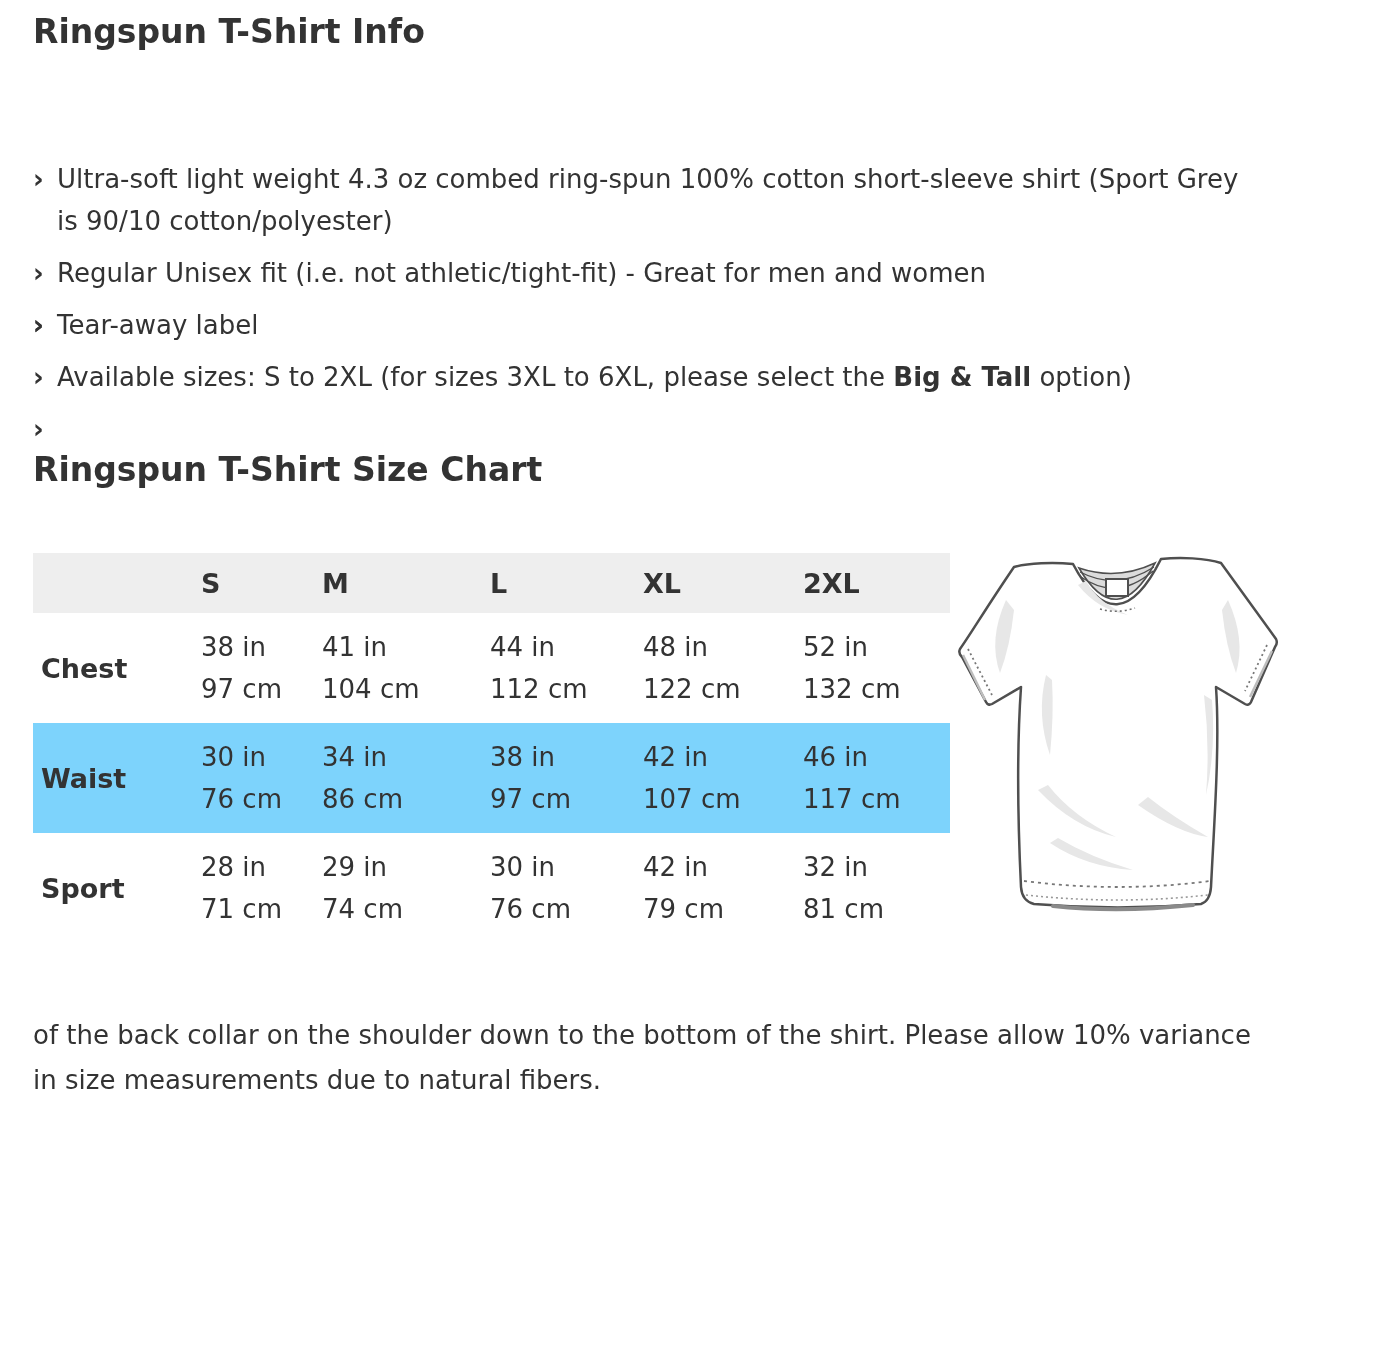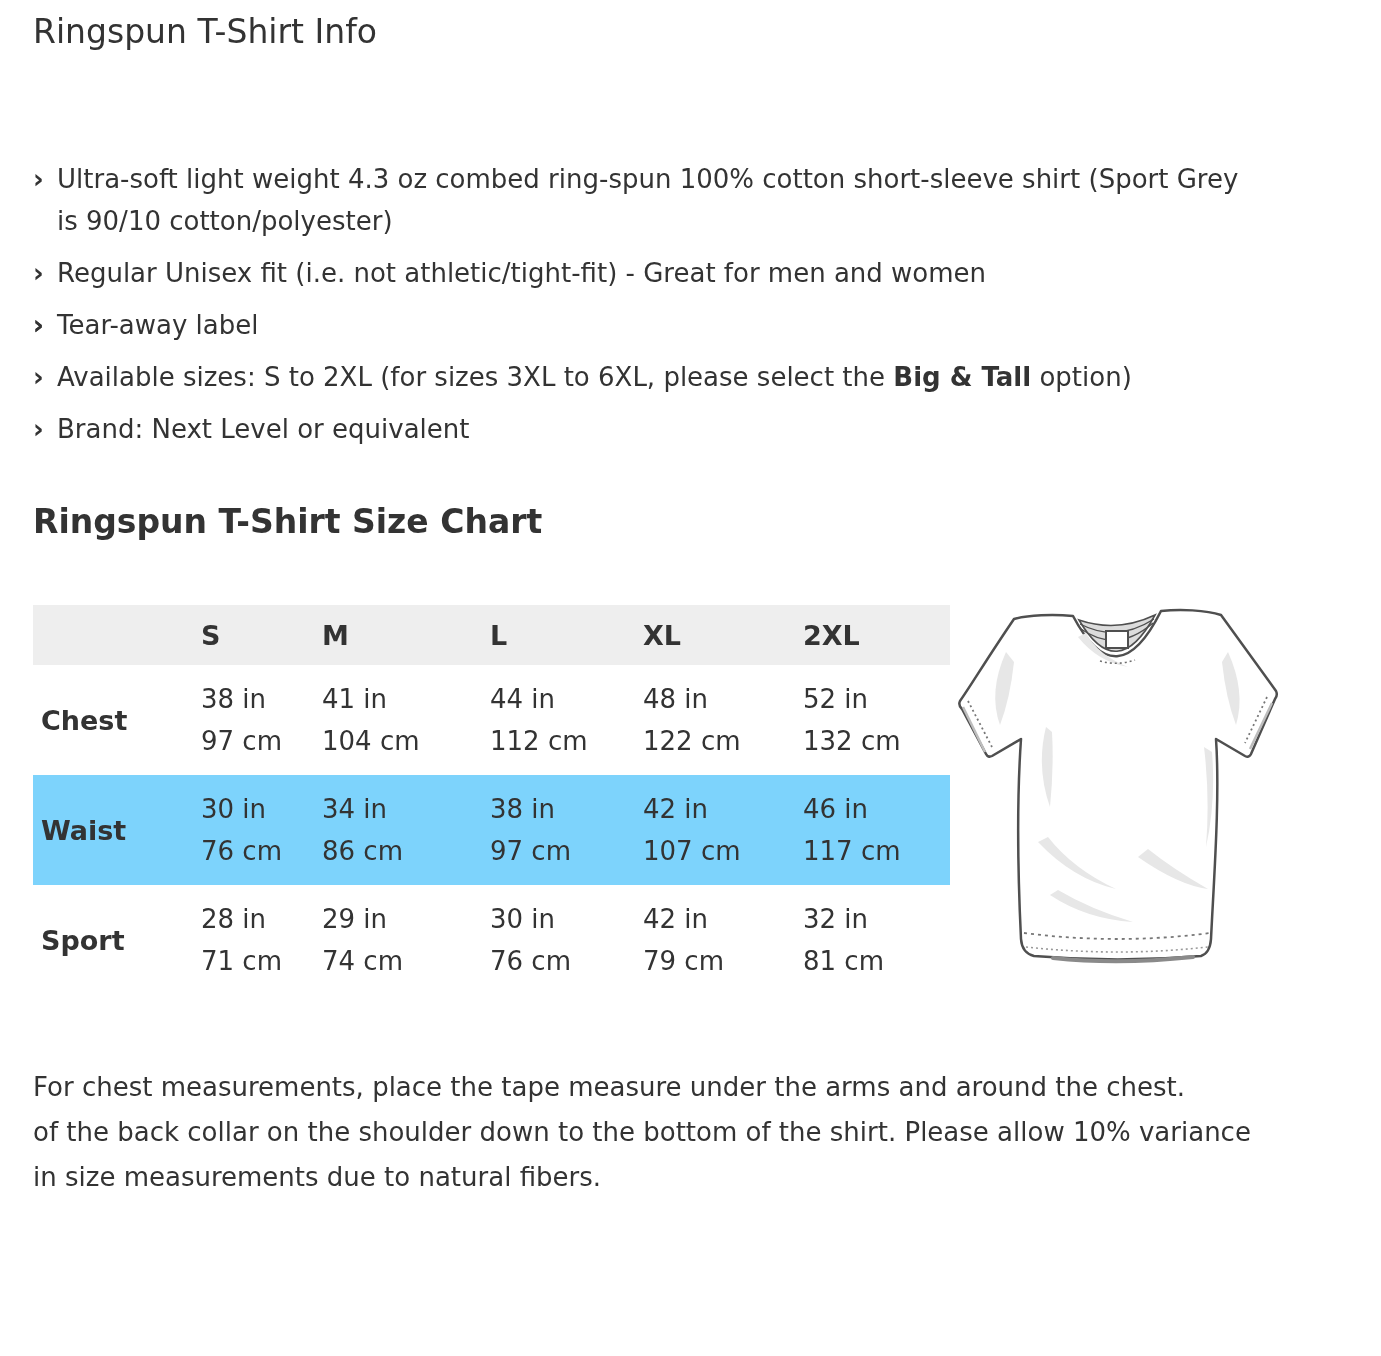--- a/index.html
+++ b/index.html
@@ -7,21 +7,21 @@
   body {
     width: 1381px;
     min-height: 1356px;
     background: #ffffff;
     color: #333333;
     font-family: "DejaVu Sans", "Liberation Sans", sans-serif;
     padding: 12px 33px 14px 33px;
   }
   .page-title {
     font-size: 33px;
-    font-weight: normal;
+    font-weight: bold;
     margin: 0;
     line-height: 1.2;
   }
   ul.bullets {
     list-style: none;
     margin: 106px 0 0 0;
     padding: 0;
     font-size: 26px;
     line-height: 42px;
   }
@@ -106,21 +106,20 @@
   <li>
     <span class="bullet-marker">›</span>
     <span>Tear-away label</span>
   </li>
   <li>
     <span class="bullet-marker">›</span>
     <span><span>Available sizes: S to 2XL (for sizes 3XL to 6XL, please select the </span><b>Big &amp; Tall</b><span> option)</span></span>
   </li>
   <li>
     <span class="bullet-marker">›</span>
-    <span>Brand: Next Level or equivalent</span>
   </li>
 </ul>
 
 <h2 class="chart-title">Ringspun T-Shirt Size Chart</h2>
 
 <div class="chart-section">
 
   <table class="size-table">
     <colgroup>
       <col style="width:148px">
@@ -261,16 +260,15 @@
 
       <path d="M 66 326 Q 160 338 252 326" fill="none" stroke="#777777" stroke-width="1.8" stroke-dasharray="3,4"></path>
       <path d="M 68 340 Q 160 350 250 340" fill="none" stroke="#999999" stroke-width="1.6" stroke-dasharray="2,3"></path>
       <path d="M 95 351 Q 160 358 235 350" fill="none" stroke="#8a8a8a" stroke-width="4" stroke-linecap="round"></path>
     </svg>
   </div>
 
 </div>
 
 <p class="note">
-  <span class="block-line">For chest measurements, place the tape measure under the arms and around the chest.</span>
   <span class="block-line">of the back collar on the shoulder down to the bottom of the shirt. Please allow 10% variance</span>
   <span class="block-line">in size measurements due to natural fibers.</span>
 </p>
 
 </body></html>

